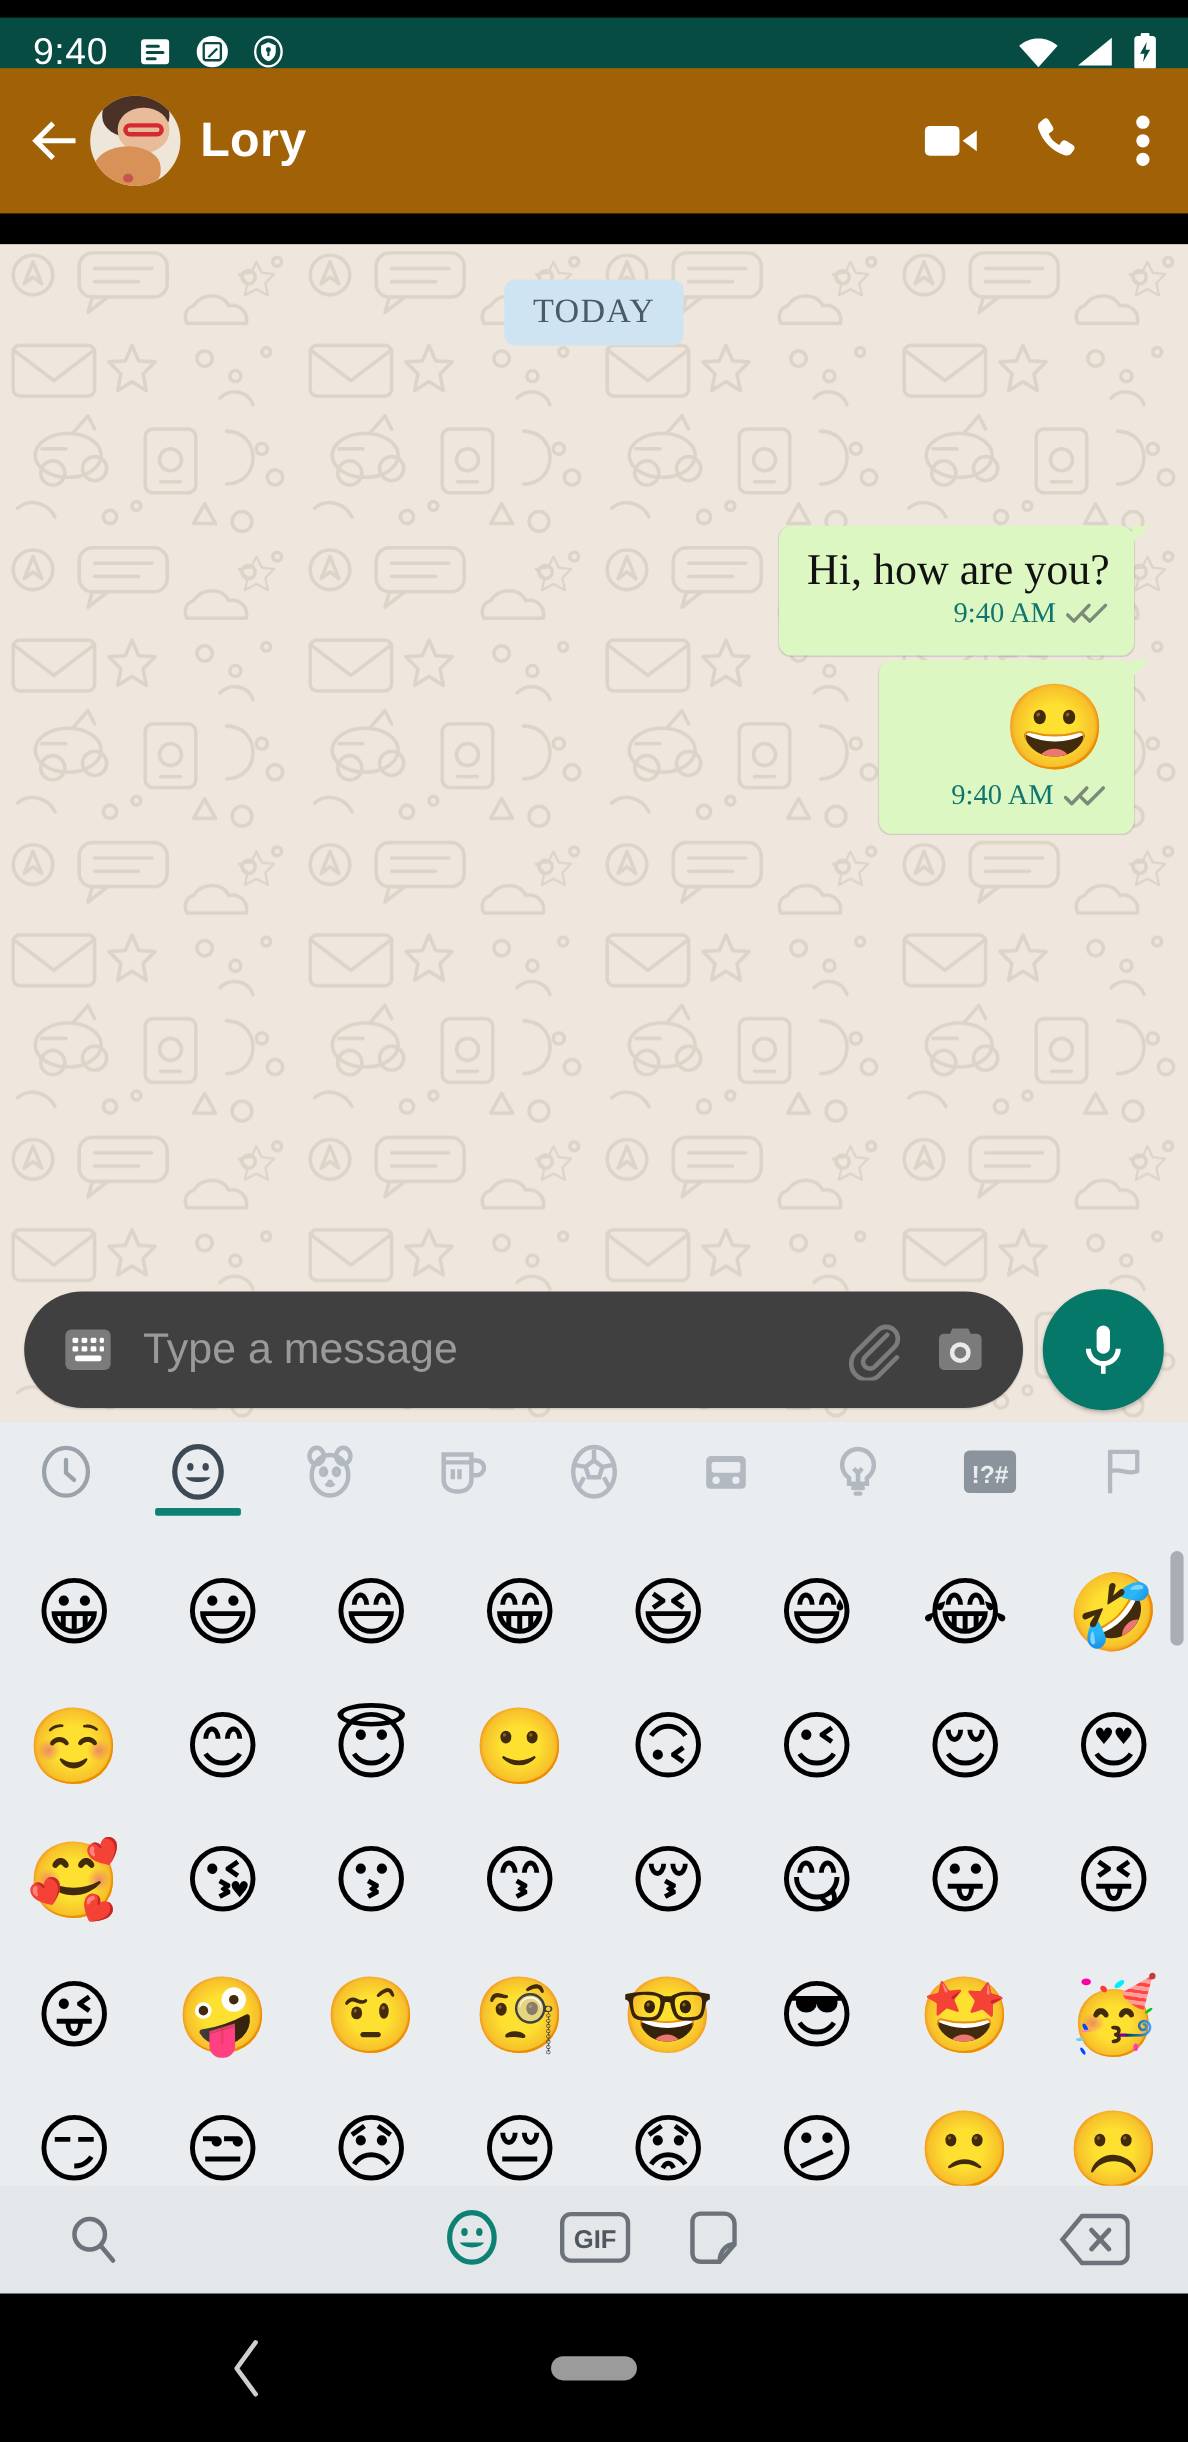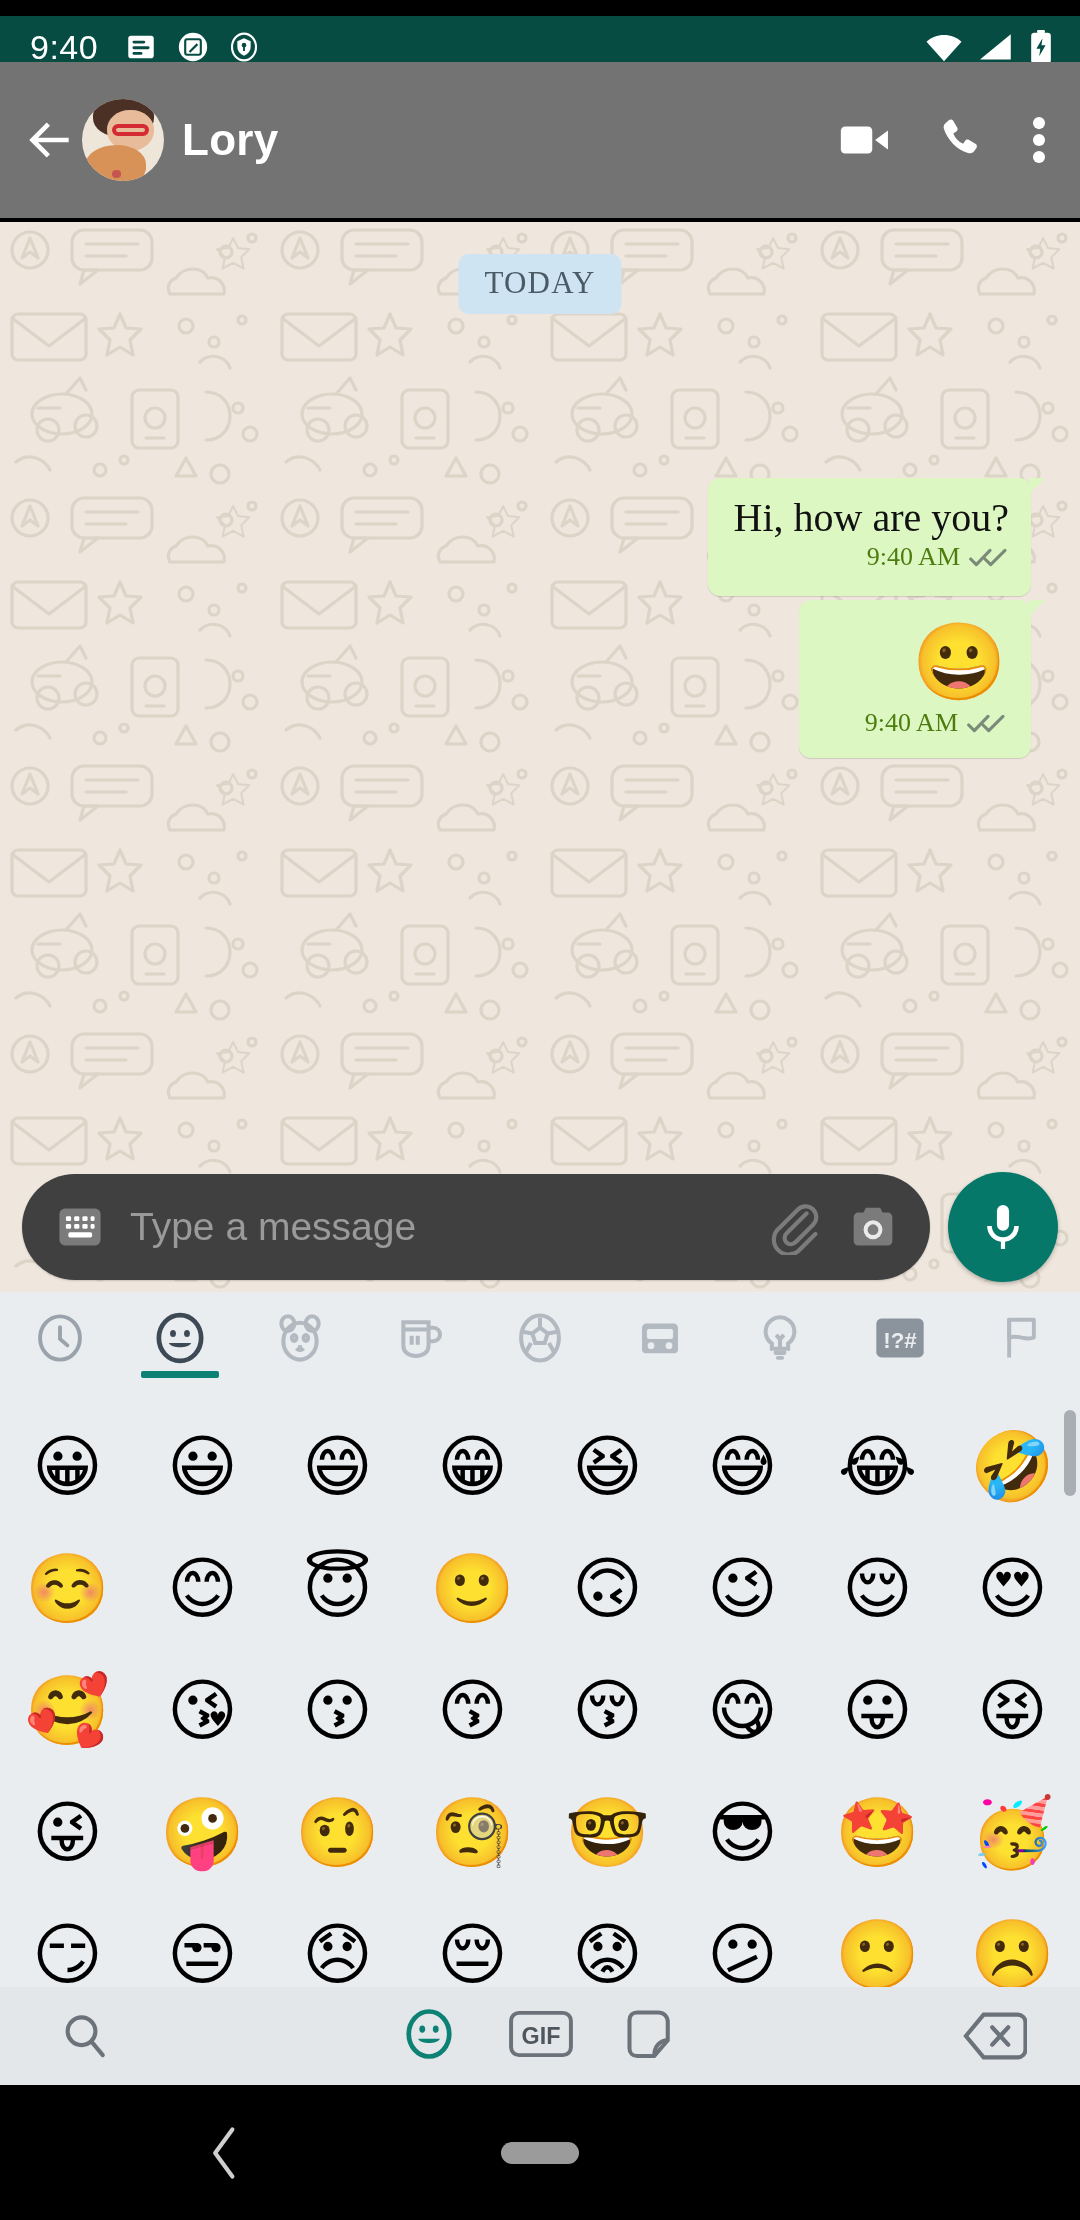--- a/index.html
+++ b/index.html
@@ -18,22 +18,22 @@
     padding:0 26px 0 30px;
     margin-top:16px;
   }
   #clock { color:#fff; font-size:34px; letter-spacing:.5px; }
   .sb-left-icons { display:flex; align-items:center; gap:18px; margin-left:26px; }
   .sb-right-icons { margin-left:auto; display:flex; align-items:center; gap:14px; }
   .sb-ic { display:block; }
 
   
   #appbar {
-    position:absolute; top:62px; left:0; width:1080px; height:156px;
-    background:#737373; display:flex; align-items:center; padding:0 24px 0 22px;
+    position:absolute; top:62px; left:0; width:1080px; height:132px;
+    background:#a16207; display:flex; align-items:center; padding:0 24px 0 22px;
   }
   #back-arrow { width:56px; height:56px; flex:0 0 auto; margin-right:4px; }
   #avatar {
     width:82px; height:82px; border-radius:50%; overflow:hidden; flex:0 0 auto;
     position:relative; background:#efe6da; margin-right:18px;
   }
   #avatar .hair { position:absolute; left:14%; top:-6%; width:74%; height:52%;
     background:#4b3026; border-radius:50% 50% 44% 44%; }
   #avatar .face { position:absolute; left:30%; top:14%; width:58%; height:50%;
     background:#e8bb9a; border-radius:48% 48% 50% 50%; }
@@ -71,21 +71,21 @@
     box-shadow:0 1px 1px rgba(0,0,0,.13);
     display:flex; align-items:flex-end;
   }
   .bubble .tail {
     position:absolute; right:-14px; top:0; width:0; height:0;
     border-left:16px solid #ddf7c3; border-bottom:16px solid transparent;
   }
   .msg-text { font-size:40px; color:#111; line-height:48px; }
   .msg-emoji { font-size:76px; line-height:88px; }
   .meta { display:flex; align-items:center; gap:9px; margin-left:16px; padding-bottom:6px; }
-  .meta .time { font-size:26px; color:#4d7c0f; white-space:nowrap; }
+  .meta .time { font-size:26px; color:#0f766e; white-space:nowrap; }
 
   #bubble-1 { top:256px; right:49px; padding:16px 22px 18px 26px;flex-direction:column; }
   #bubble-2 {
     top:378px; right:49px; padding:18px 24px 14px 30px;
     flex-direction:column; align-items:flex-end; min-width:232px;
   }
   #bubble-2 .meta { margin-left:0; margin-top:2px; }
 
   
   #inputrow {

